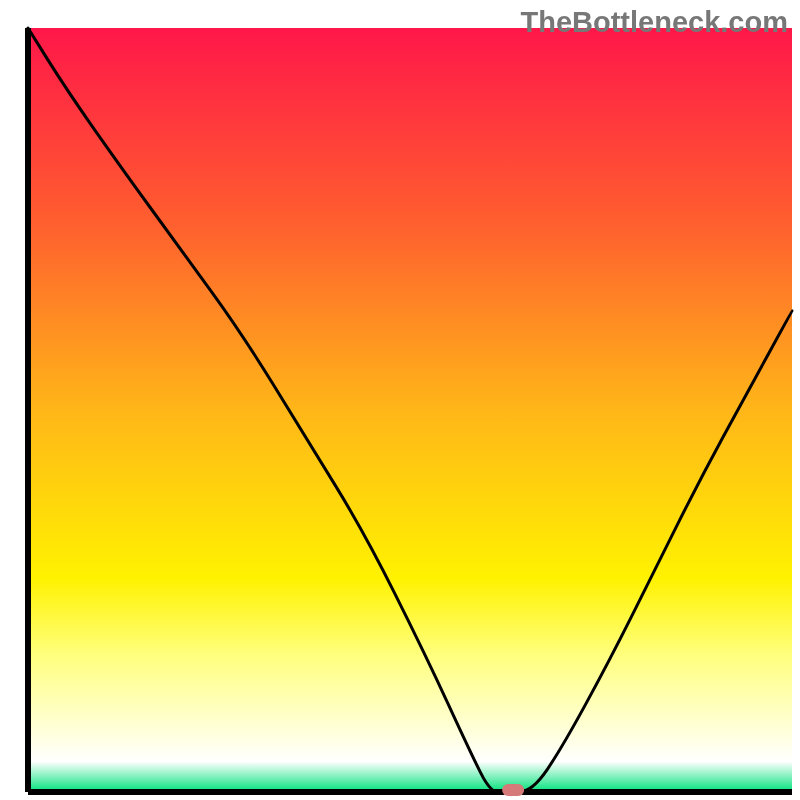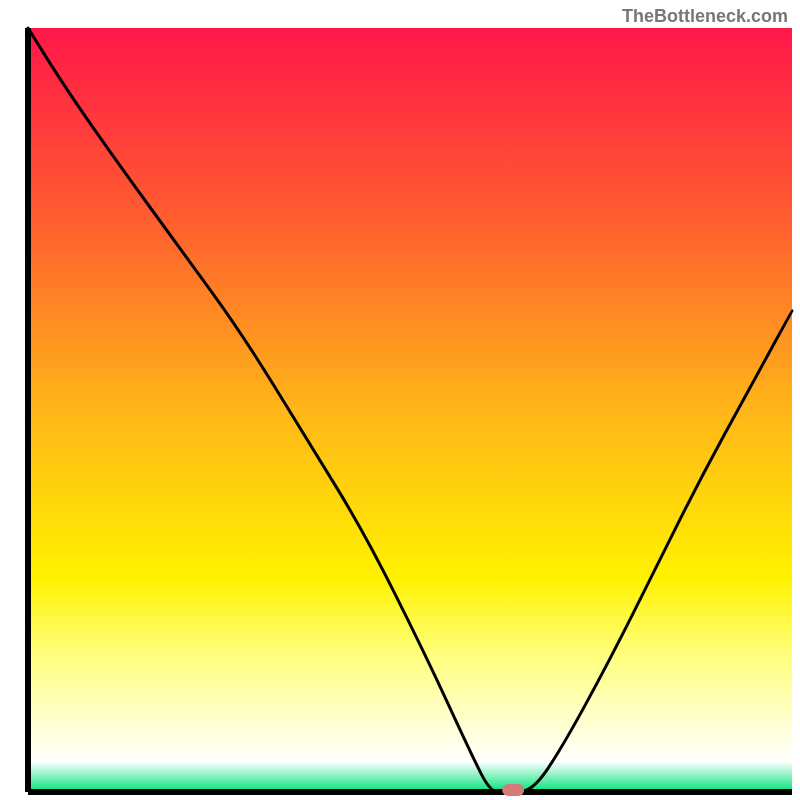--- a/index.html
+++ b/index.html
@@ -12,21 +12,21 @@
   }
   .chart-container {
     position: relative;
     width: 800px;
     height: 800px;
   }
   .watermark {
     position: absolute;
     top: 6px;
     right: 12px;
-    font-size: 18px;
+    font-size: 29px;
     font-weight: bold;
     color: #777;
     z-index: 10;
   }
   svg {
     display: block;
   }
 </style>
 </head>
 <body>

